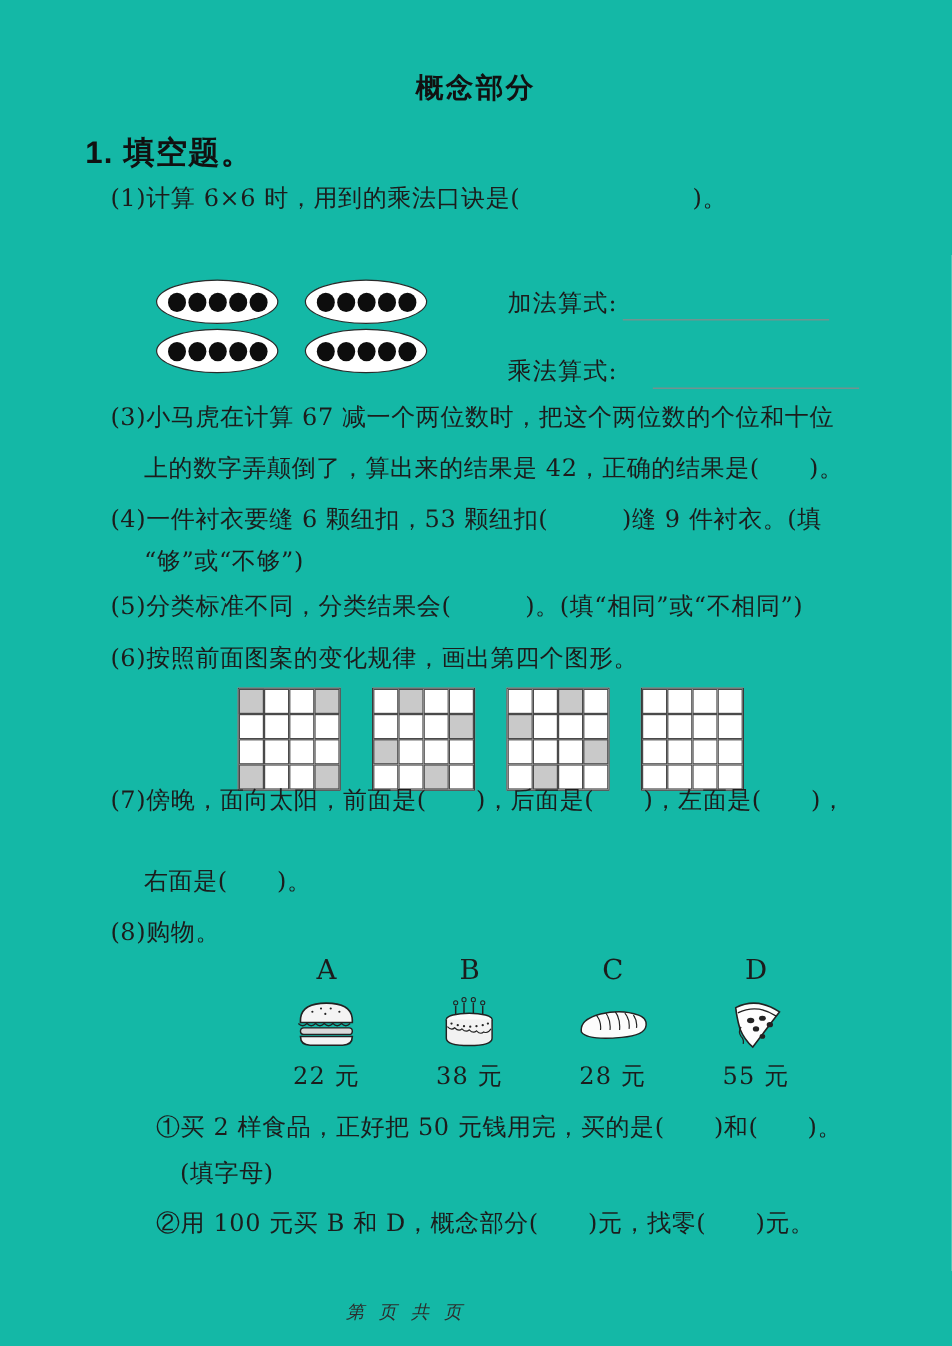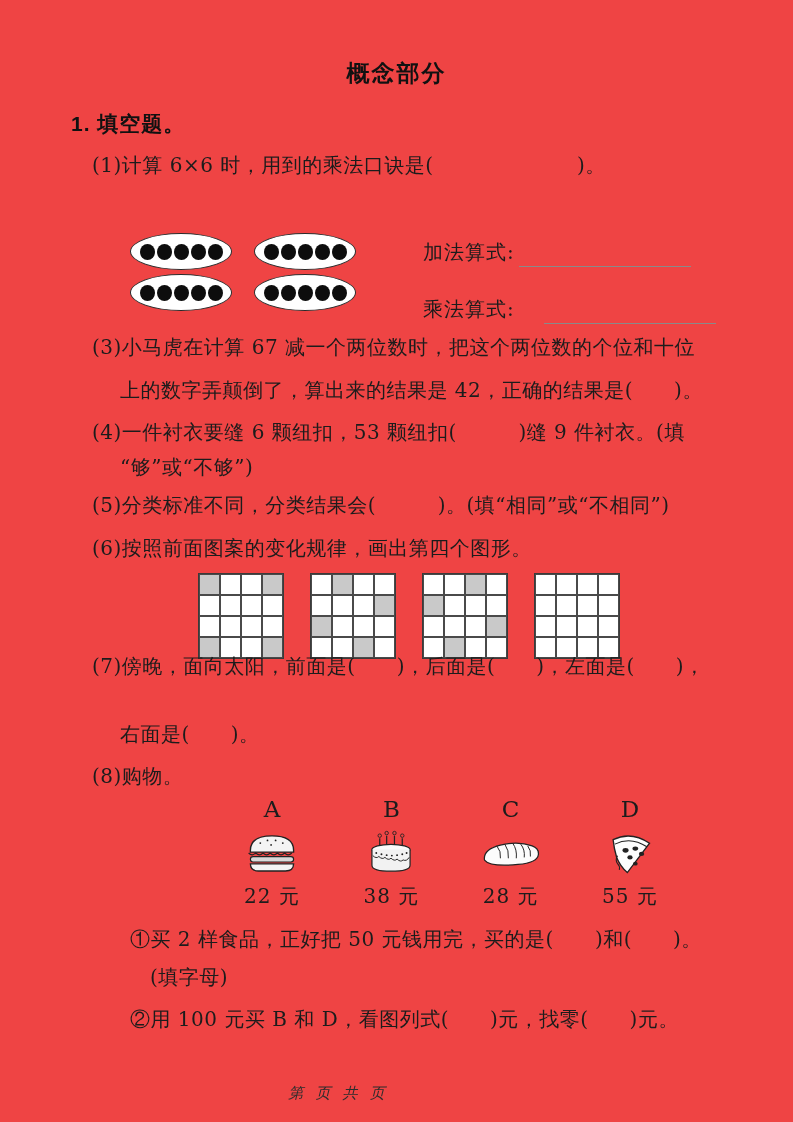--- a/index.html
+++ b/index.html
@@ -1,34 +1,34 @@
 <!DOCTYPE html>
 <html><head>
 <meta charset="utf-8">
 <style>
   html,body{margin:0;padding:0;}
   body{
     width:793px;height:1122px;background:#ffffff;overflow:hidden;
     font-family:"DejaVu Serif","Liberation Serif",serif;
     color:#1c1c1c;
   }
-  .page{position:relative;width:793px;height:1122px;background:#ef4444;}
+  .page{position:relative;width:793px;height:1122px;background:#14b8a6;}
   .ln{
     position:absolute;font-size:20px;line-height:30px;white-space:pre;
     color:#1c1c1c;letter-spacing:0.5px;
   }
   .title{
     position:absolute;top:58px;left:0;width:793px;text-align:center;
     font-family:"Liberation Sans","DejaVu Sans",sans-serif;
     font-size:23px;font-weight:bold;letter-spacing:2px;color:#111;
   }
   .heading{
     position:absolute;top:110px;left:71px;
     font-family:"Liberation Sans","DejaVu Sans",sans-serif;
-    font-size:21px;font-weight:bold;letter-spacing:1px;color:#111;
+    font-size:26px;font-weight:bold;letter-spacing:1px;color:#111;
   }
   
   .ovals{
     position:absolute;top:233px;left:130px;
     display:grid;grid-template-columns:102px 102px;column-gap:22px;row-gap:4px;
   }
   .oval{
     width:102px;height:37px;border:1.5px solid #2a2a2a;border-radius:50%;
     display:flex;align-items:center;justify-content:center;gap:2px;
     box-sizing:border-box;background:#fff;
@@ -268,17 +268,17 @@
             <ellipse cx="33" cy="39" rx="2.6" ry="2.2" fill="#222"></ellipse>
             <path d="M13 30 q-3 5 0 9 q3 3 2 7" fill="none" stroke="#222" stroke-width="1.2"></path>
           </svg>
         </div>
         <div class="food-price">55 元</div>
       </div>
     </div>
 
   <div class="ln" style="top:924px;left:130px;">①买 2 样食品，正好把 50 元钱用完，买的是(　　)和(　　)。</div>
   <div class="ln" style="top:962px;left:150px;">(填字母)</div>
-  <div class="ln" style="top:1004px;left:130px;">②用 100 元买 B 和 D，看图列式(　　)元，找零(　　)元。</div>
+  <div class="ln" style="top:1004px;left:130px;">②用 100 元买 B 和 D，概念部分(　　)元，找零(　　)元。</div>
 
   <div class="footer">第 页 共 页</div>
 
 </div>
 
 </body></html>

